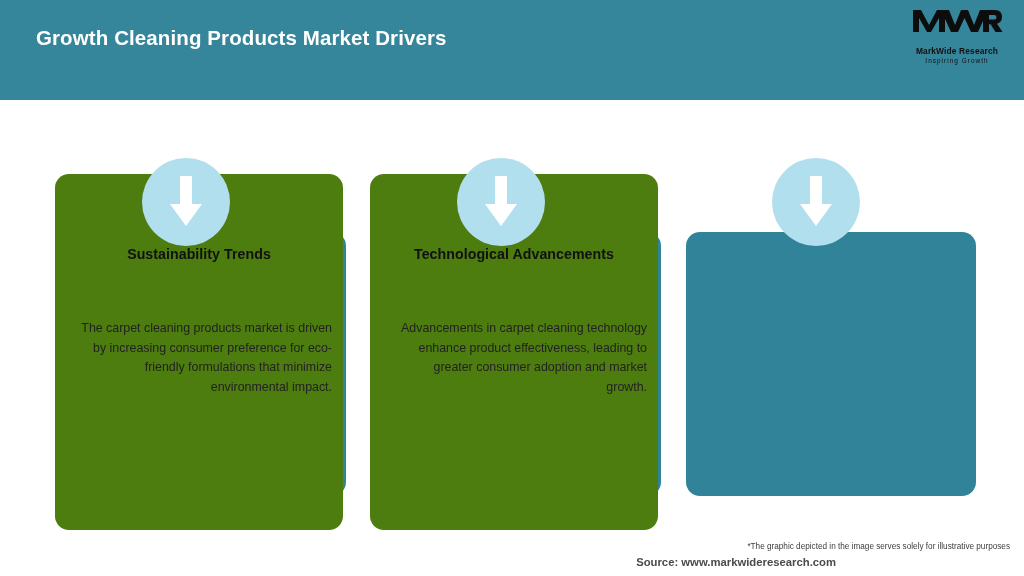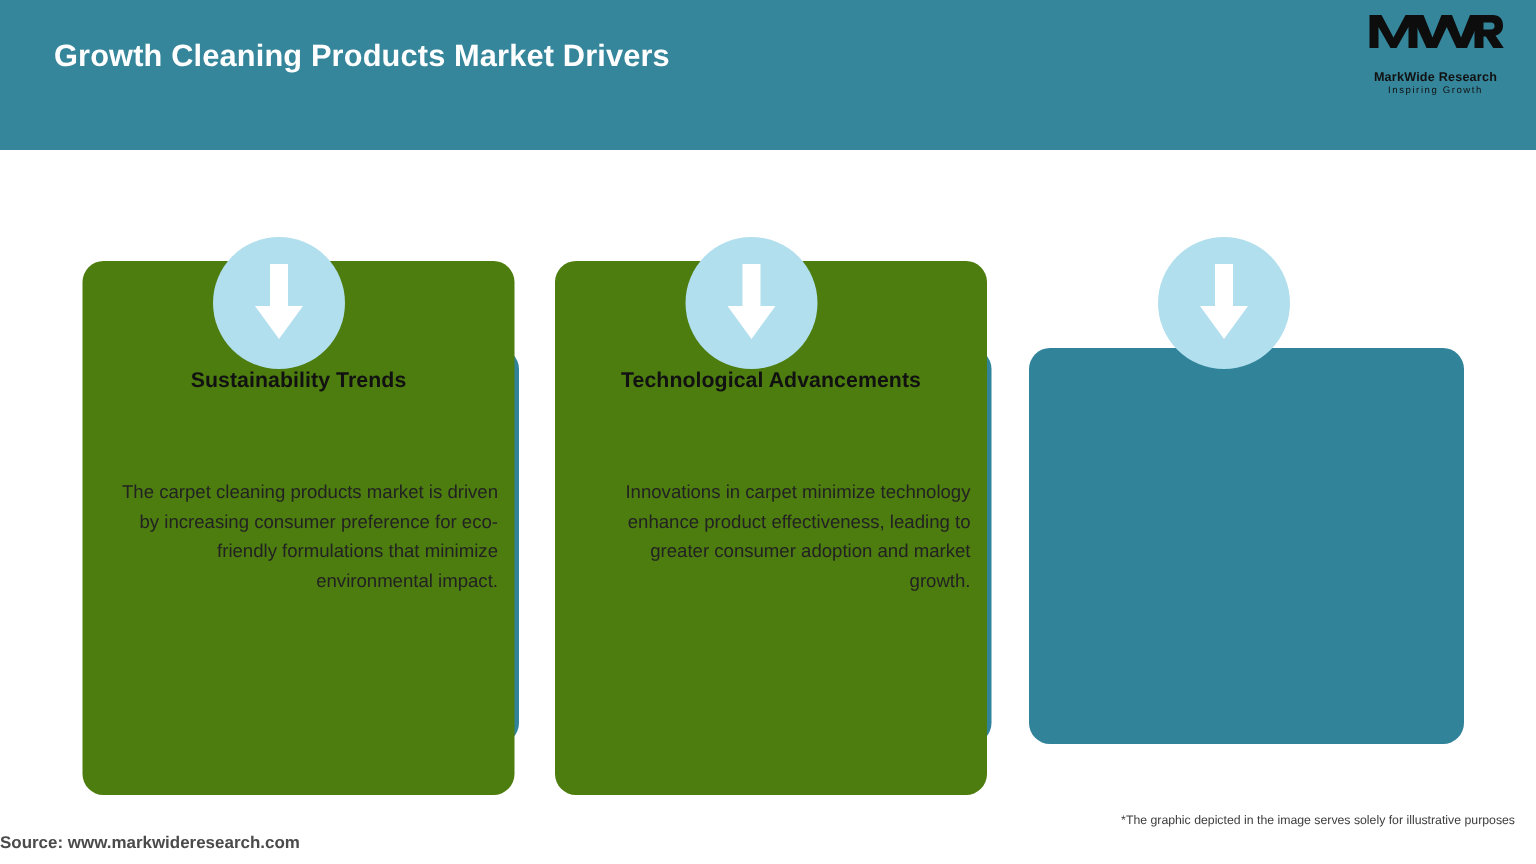--- a/index.html
+++ b/index.html
@@ -143,21 +143,21 @@
     left: 24px;
     top: 16px;
   }
 
   
   .footer-source {
     position: absolute;
     left: 0;
     top: 556px;
     width: 836px;
-    text-align: left;
+    text-align: right;
     font-size: 11.3px;
     font-weight: bold;
     color: #4b4b4b;
   }
   .footer-disclaimer {
     position: absolute;
     right: 14px;
     top: 542px;
     font-size: 8.2px;
     color: #3c3c3c;
@@ -199,21 +199,21 @@
       <svg width="40" height="56" viewBox="0 0 40 56">
         <polygon points="14,2 26,2 26,30 36,30 20,52 4,30 14,30" fill="#ffffff"></polygon>
       </svg>
     </div>
   </div>
 
   <div class="card-wrap c1">
     <div class="card-backing"></div>
     <div class="card-panel">
       <div class="card-title">Technological Advancements</div>
-      <div class="card-body">Innovations in carpet minimize technology enhance product effectiveness, leading to greater consumer adoption and market growth.</div>
+      <div class="card-body">Advancements in carpet cleaning technology enhance product effectiveness, leading to greater consumer adoption and market growth.</div>
     </div>
     <div class="icon-circle">
       <svg width="40" height="56" viewBox="0 0 40 56">
         <polygon points="14,2 26,2 26,30 36,30 20,52 4,30 14,30" fill="#ffffff"></polygon>
       </svg>
     </div>
   </div>
 
   <div class="card-wrap c2">
     <div class="card-backing"></div>

